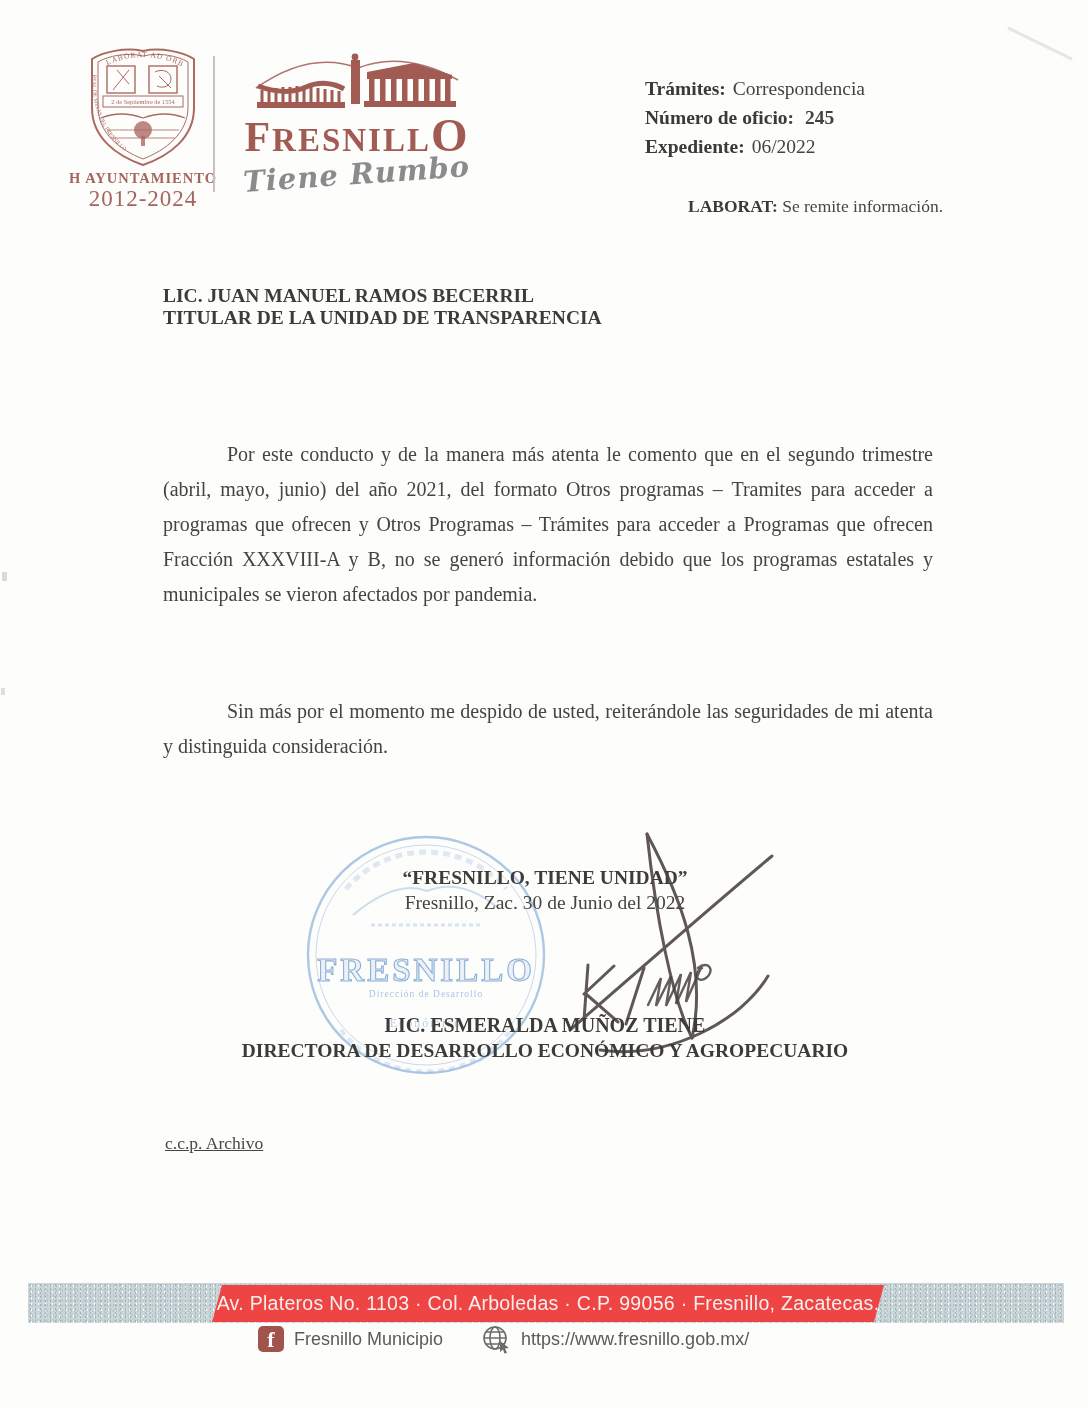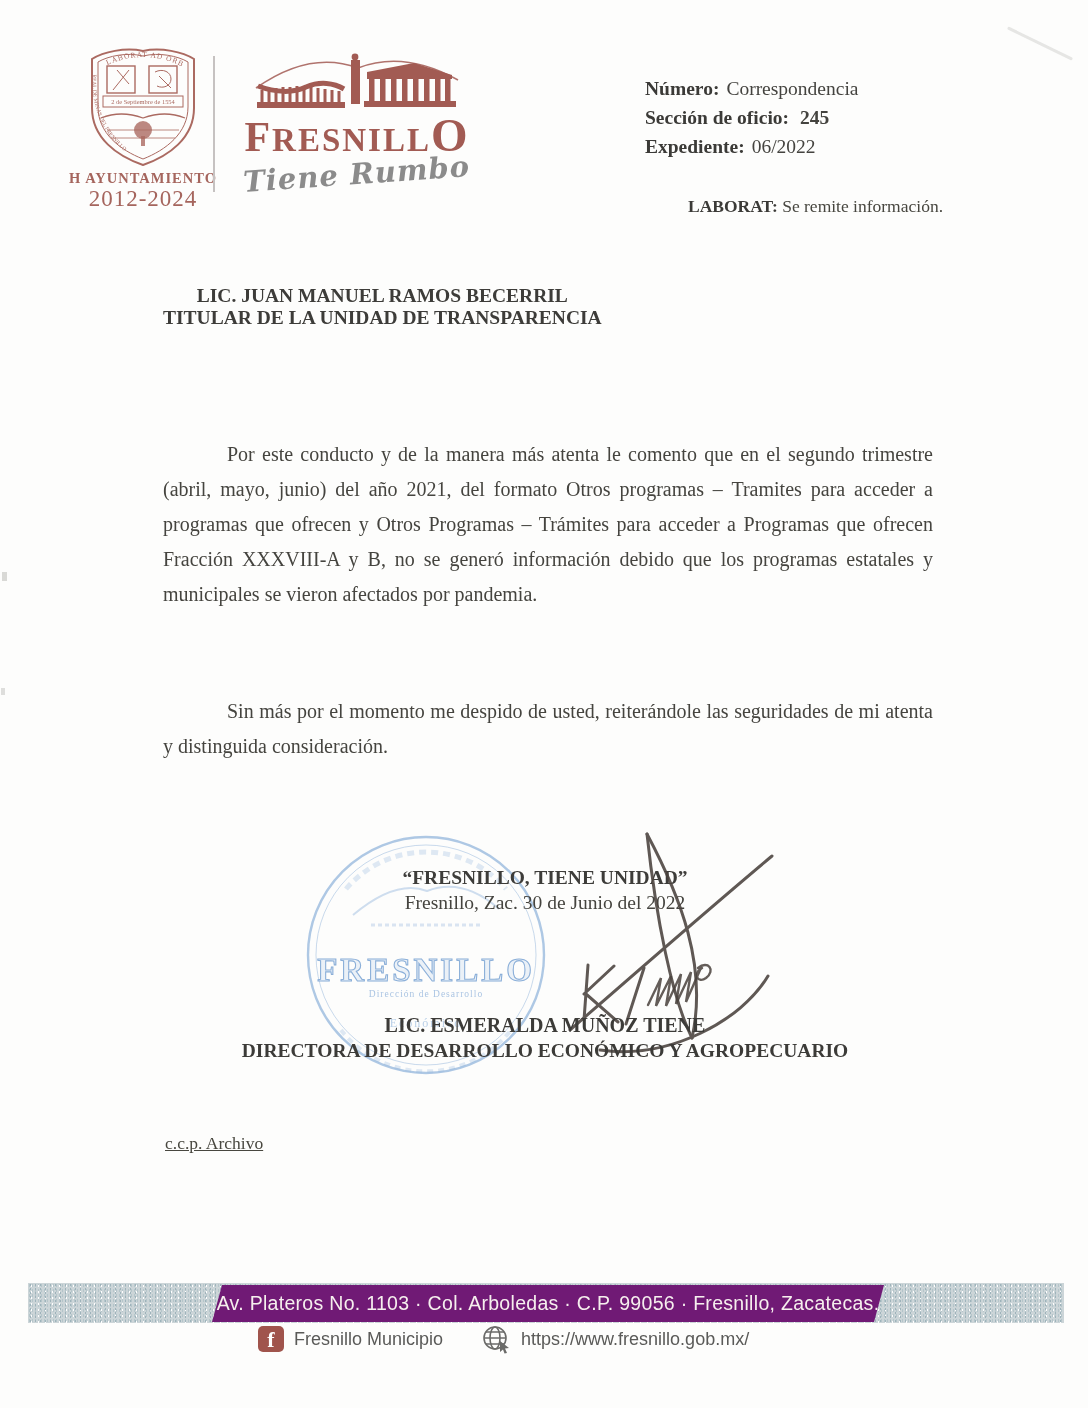--- a/index.html
+++ b/index.html
@@ -27,21 +27,21 @@
     font-family:"DejaVu Serif", serif;font-style:italic;font-weight:bold;
     font-size:29px;color:#8b8b8b;transform:rotate(-4deg);display:inline-block;margin-top:-2px;letter-spacing:1px;
   }
   .meta-block{position:absolute;left:645px;top:74px;font-size:19.5px;line-height:29px;color:#44433f;}
   .meta-block .lbl{font-weight:bold;color:#3b3a37;}
   .meta-block .val{margin-left:7px;}
   .meta-block .val-bold{margin-left:11px;font-weight:bold;}
   .asunto-line{position:absolute;left:688px;top:196px;font-size:17.5px;color:#47463f;}
   .asunto-line .lbl{font-weight:bold;color:#3b3a37;}
   
-  .recipient{position:absolute;left:163px;top:285px;font-weight:bold;font-size:19.5px;line-height:21.5px;color:#3d3c39;text-align:center;}
+  .recipient{position:absolute;left:163px;top:285px;font-weight:bold;font-size:19.5px;line-height:21.5px;color:#3d3c39;}
   
   .para{
     position:absolute;left:163px;width:770px;
     font-size:20px;line-height:35px;text-align:justify;text-indent:64px;color:#45443f;
   }
   .para1{top:437px;}
   .para2{top:676px;margin-top:18px;}
   
   .stamp-svg{position:absolute;left:301px;top:831px;opacity:.8;}
   .closing-block{position:absolute;left:295px;top:864px;width:500px;text-align:center;color:#45443f;}
@@ -59,21 +59,21 @@
     position:absolute;left:28px;top:1283px;width:1036px;height:40px;
     background-color:#ccd5d8;
     background-image:
       radial-gradient(#9eb3bb 0.8px, transparent 0.9px),
       radial-gradient(#ffffff 0.9px, transparent 1px),
       radial-gradient(#b4c5ca 0.7px, transparent 0.8px);
     background-size:5px 4px,7px 6px,3px 5px;
   }
   .addr-banner{
     position:absolute;left:212px;top:1285px;width:672px;height:37px;
-    background:#701a75;
+    background:#ef4444;
     clip-path:polygon(10px 0,100% 0,calc(100% - 10px) 100%,0 100%);
     color:#f6efee;text-align:center;line-height:37px;
     font-family:"Liberation Sans", sans-serif;font-size:19.5px;letter-spacing:.3px;
   }
   .links-row{
     position:absolute;left:258px;top:1324px;height:30px;
     display:flex;align-items:center;gap:10px;
     font-family:"Liberation Sans", sans-serif;font-size:18px;color:#5a5a58;
   }
   .fb-badge{
@@ -154,22 +154,22 @@
         <rect x="183" y="31" width="5.5" height="22"></rect>
           <rect x="193" y="31" width="5.5" height="22"></rect>
       </g>
       <rect x="112" y="53" width="92" height="6" fill="#a25b53"></rect>
     </svg>
     <div class="logo-name"><span class="lf">F</span><span class="lm">RESNILL</span><span class="lo">O</span></div>
     <div class="logo-tagline">Tiene Rumbo</div>
   </div>
 
   <div class="meta-block">
-    <div><span class="lbl">Número:</span><span class="val">Correspondencia</span></div>
-    <div><span class="lbl">Sección de oficio:</span><span class="val-bold">245</span></div>
+    <div><span class="lbl">Trámites:</span><span class="val">Correspondencia</span></div>
+    <div><span class="lbl">Número de oficio:</span><span class="val-bold">245</span></div>
     <div><span class="lbl">Expediente:</span><span class="val">06/2022</span></div>
   </div>
 
   <div class="asunto-line">
     <span class="lbl">LABORAT:</span>
     <span>Se remite información.</span>
   </div>
 
   <div class="recipient">
     <div>LIC. JUAN MANUEL RAMOS BECERRIL</div>

